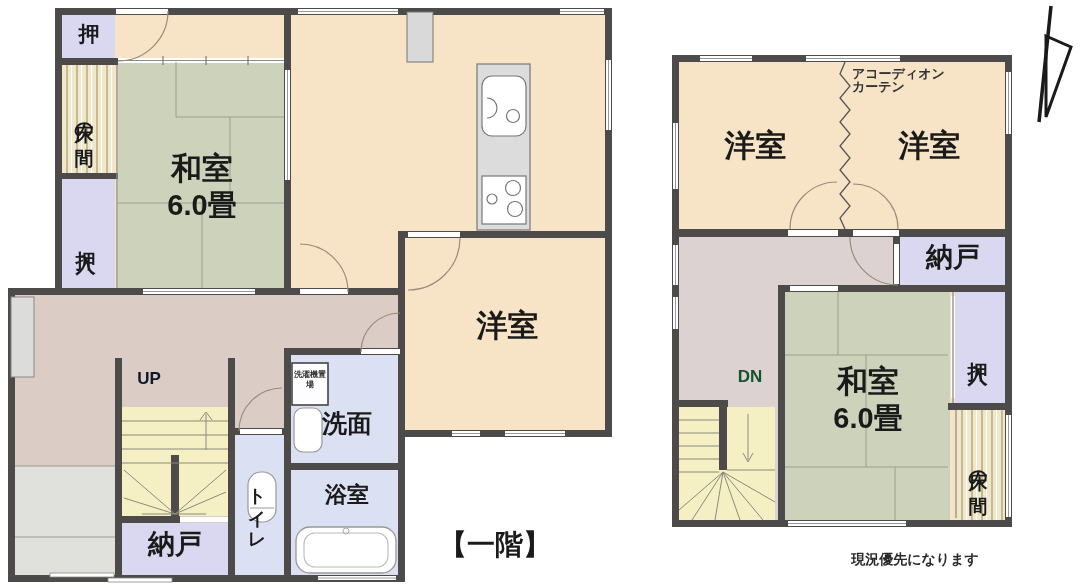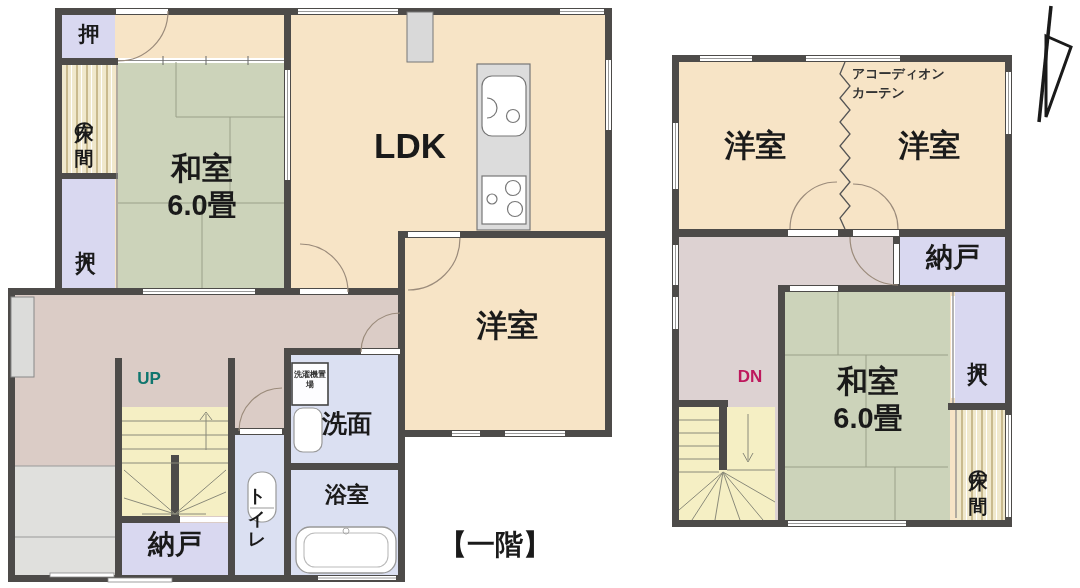--- a/index.html
+++ b/index.html
@@ -249,35 +249,35 @@
       <path d="M1051,6 L1039,122" stroke-width="3.5"></path>
       <path d="M1046,36 L1071,47 L1046,117 Z" stroke-width="3"></path>
     </g>
   </svg>
 
   <div class="lbl" style="left:72px;top:23px;width:34px;font-size:21px;">押</div>
   <div class="lbl vert" style="left:74px;top:76px;height:92px;font-size:19px;">床の間</div>
   <div class="lbl vert" style="left:75px;top:197px;height:80px;font-size:20px;">押入</div>
   <div class="lbl" style="left:122px;top:153px;width:160px;font-size:31px;">和室</div>
   <div class="lbl" style="left:122px;top:190px;width:160px;font-size:29px;">6.0畳</div>
-  <div class="lbl" style="left:355px;top:128px;width:110px;font-size:35px;">LDK</div>
   <div class="lbl" style="left:450px;top:310px;width:115px;font-size:31px;">洋室</div>
-  <div class="lbl small" style="left:128px;top:370px;width:42px;font-size:17px;font-weight:600;color:#0f766e;">UP</div>
+  <div class="lbl small" style="left:128px;top:370px;width:42px;font-size:17px;font-weight:600;color:#0f172a;">UP</div>
   <div class="lbl" style="left:126px;top:530px;width:98px;font-size:27px;">納戸</div>
   <div class="lbl vert" style="left:247px;top:453px;height:112px;font-size:18px;">トイレ</div>
   <div class="lbl" style="left:302px;top:410px;width:90px;font-size:25px;">洗面</div>
   <div class="lbl" style="left:302px;top:483px;width:90px;font-size:22px;">浴室</div>
   <div class="lbl" style="left:294px;top:370px;width:32px;font-size:8px;white-space:normal;line-height:1.3;font-weight:600;color:#333;">洗濯機置場</div>
   <div class="lbl" style="left:410px;top:530px;width:170px;font-size:28px;">【一階】</div>
 
   <div class="lbl small" style="left:852px;top:67px;width:160px;font-size:13px;text-align:left;color:#333;">アコーディオン</div>
-  <div class="lbl small" style="left:852px;top:86px;width:160px;font-size:13px;text-align:left;color:#333;">カーテン</div>
+  <div class="lbl small" style="left:852px;top:80px;width:160px;font-size:13px;text-align:left;color:#333;">カーテン</div>
   <div class="lbl" style="left:698px;top:130px;width:115px;font-size:31px;">洋室</div>
   <div class="lbl" style="left:872px;top:130px;width:115px;font-size:31px;">洋室</div>
   <div class="lbl" style="left:903px;top:243px;width:100px;font-size:27px;">納戸</div>
   <div class="lbl vert" style="left:967px;top:300px;height:95px;font-size:20px;">押入</div>
   <div class="lbl" style="left:788px;top:366px;width:160px;font-size:31px;">和室</div>
   <div class="lbl" style="left:788px;top:403px;width:160px;font-size:29px;">6.0畳</div>
   <div class="lbl vert" style="left:968px;top:422px;height:95px;font-size:19px;">床の間</div>
-  <div class="lbl small" style="left:728px;top:368px;width:44px;font-size:17px;font-weight:600;color:#be185d;">DN</div>
-
+  <div class="lbl small" style="left:728px;top:368px;width:44px;font-size:17px;font-weight:600;color:#14532d;">DN</div>
+
+  <div class="lbl note" style="left:790px;top:552px;width:250px;font-size:14px;">現況優先になります</div>
 
 </div>
 
 </body></html>

